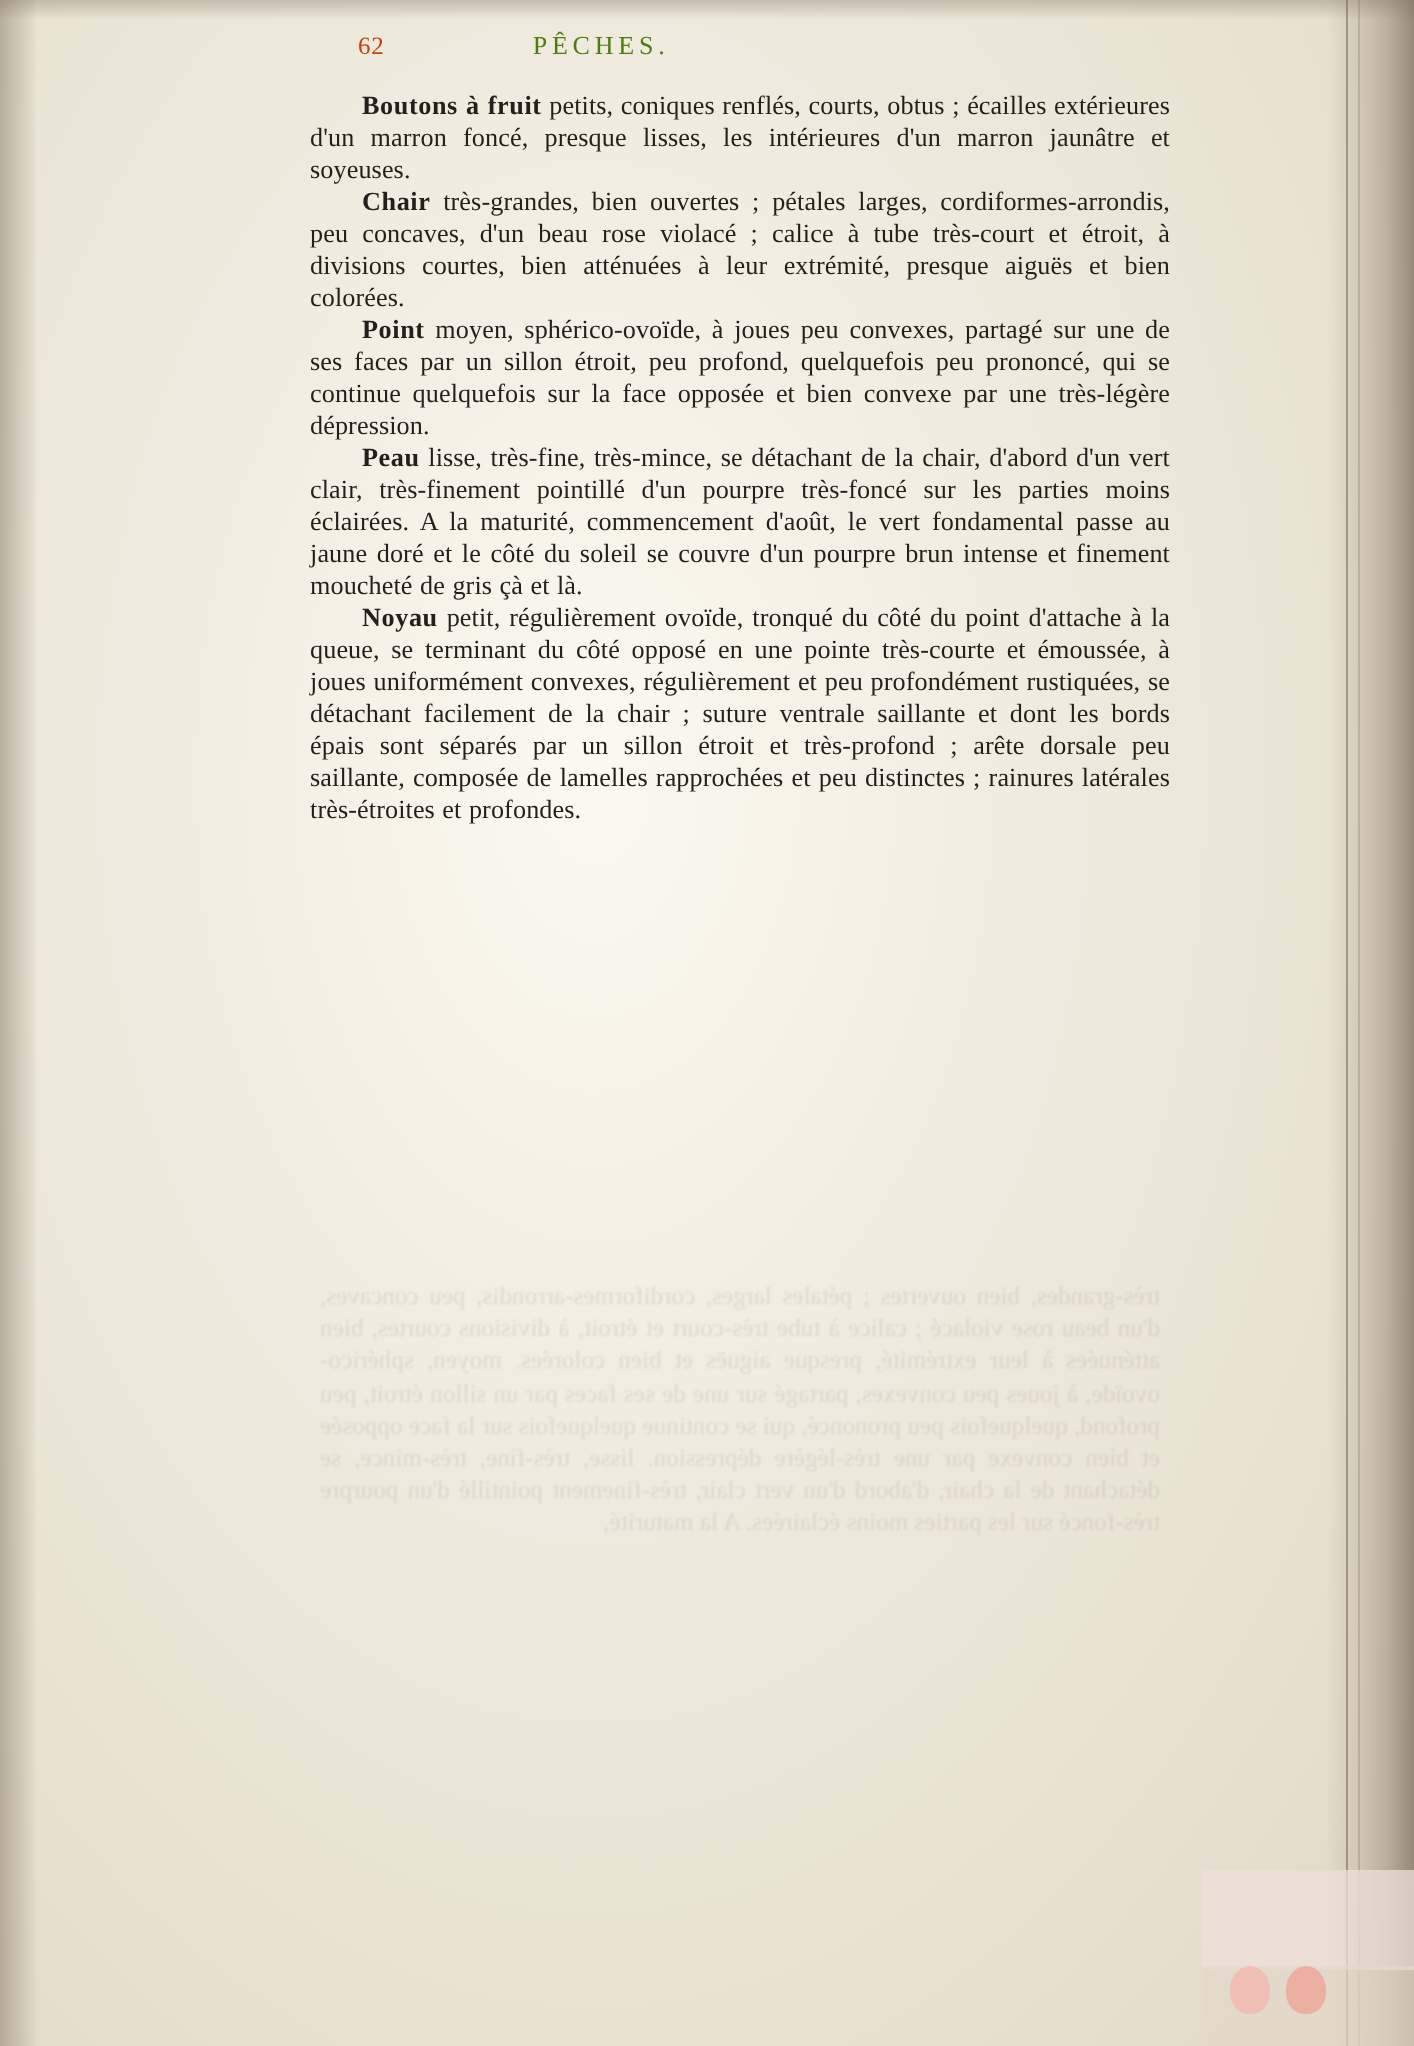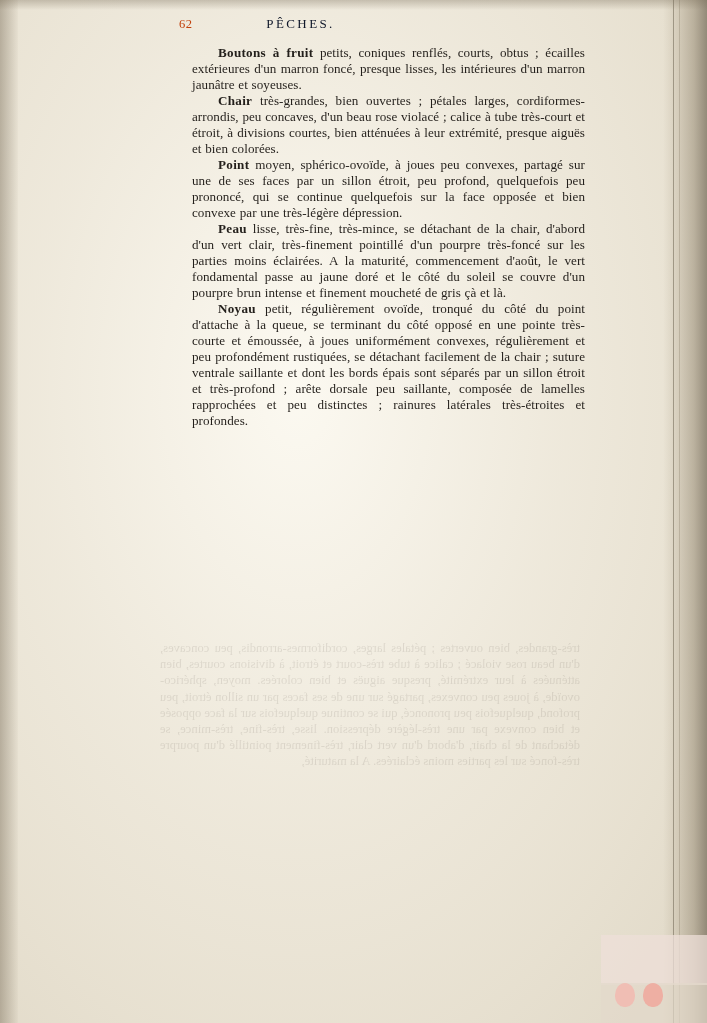--- a/index.html
+++ b/index.html
@@ -101,33 +101,32 @@
   .folio {
     font-size: 12.5px;
     color: #c2410c;
     letter-spacing: 0.4px;
     margin: 0 0 0 24px;
     display: inline-block;
   }
   .running-head {
     font-size: 13px;
     letter-spacing: 2.4px;
-    color: #0f172a;
+    color: #4d7c0f;
     text-align: center;
     margin-left: 70px;
     display: inline-block;
   }
   .head-row {
     display: block;
     height: 20px;
     white-space: nowrap;
   }
   .body {
     margin-top: 11px;
-    margin-left: 37px;
   }
   p.para {
     margin: 0 0 0 0;
     text-indent: 26px;
     text-align: justify;
     font-size: 13.1px;
     line-height: 16.0px;
     color: #231f1b;
     letter-spacing: 0.05px;
     word-spacing: 0.4px;

